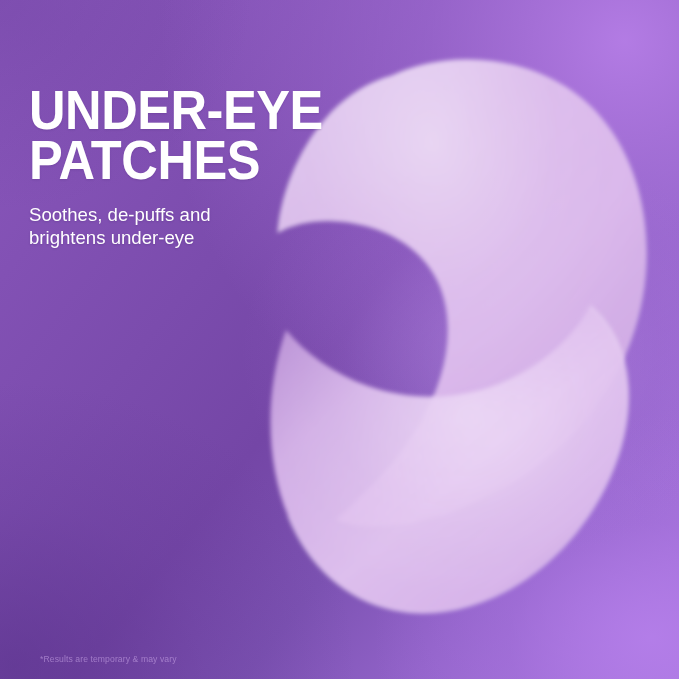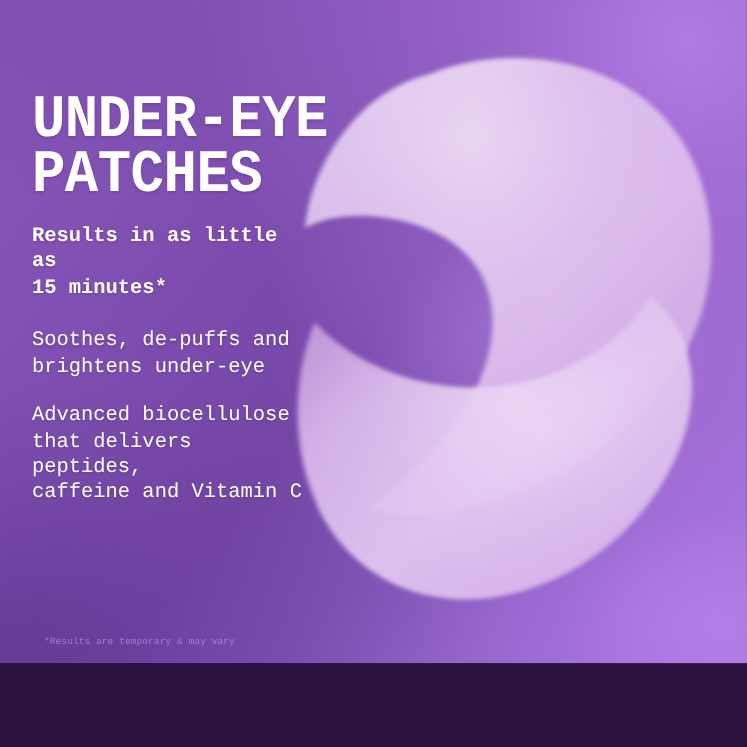--- a/index.html
+++ b/index.html
@@ -4,23 +4,23 @@
 <title>Under-Eye Patches</title>
 <style>
   html, body {
     margin: 0;
     padding: 0;
     background: #2a1140;
   }
   #creative {
     position: relative;
     width: 679px;
-    height: 603px;
+    height: 679px;
     overflow: hidden;
-    font-family: Liberation Mono, monospace;
+    font-family: Liberation Sans, sans-serif;
     -webkit-font-smoothing: antialiased;
   }
 
   
   .bg-base {
     position: absolute;
     inset: 0;
     background: linear-gradient(128deg,
                 #8a57bc 0%,
                 #8251b4 18%,
@@ -235,24 +235,19 @@
                  C 500 604, 442 620, 394 610
                  C 346 600, 308 566, 288 516" fill="none" stroke="#ffffff" stroke-opacity="0.34" stroke-width="1.5"></path>
       </g>
     </svg>
   </div>
 
   <h1 class="headline">UNDER-EYE
 PATCHES</h1>
 
   <div class="bullets">
-    <p class="bullet lead">Results in as little as
-15 minutes*</p>
     <p class="bullet">Soothes, de-puffs and
 brightens under-eye</p>
-    <p class="bullet last">Advanced biocellulose
-that delivers peptides,
-caffeine and Vitamin C</p>
   </div>
 
   <div class="footnote">*Results are temporary &amp; may vary</div>
 
 </div>
 
 </body></html>

